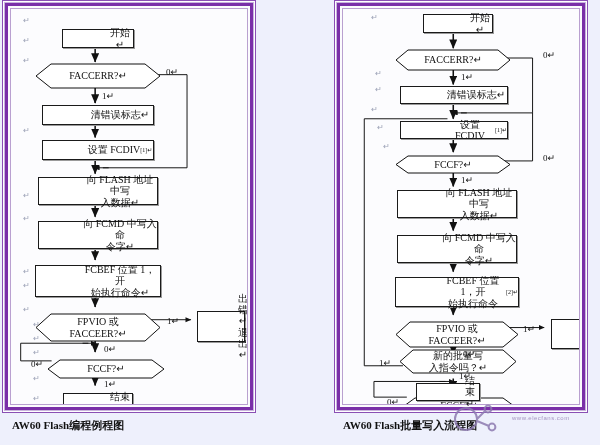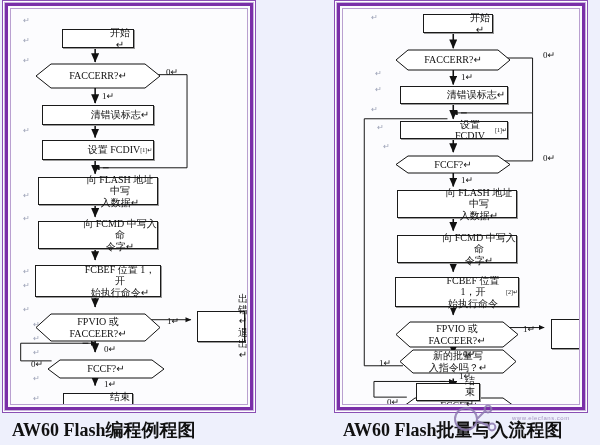--- a/index.html
+++ b/index.html
@@ -27,21 +27,21 @@
     box-sizing:border-box;
     overflow:hidden;
   }
   #panel-left{left:5px;top:3px;width:248px;height:407px;}
   #panel-right{left:337px;top:3px;width:248px;height:407px;}
 
   
   .caption{
     position:absolute;
     font-family:"Liberation Serif", serif;
-    font-size:18px;
+    font-size:11px;
     font-weight:700;
     color:#111;
     letter-spacing:0px;
     white-space:nowrap;
   }
   #caption-left{left:12px;top:418px;}
   #caption-right{left:343px;top:418px;}
 
   
   .fc{position:absolute;left:0;top:0;width:100%;height:100%;}

